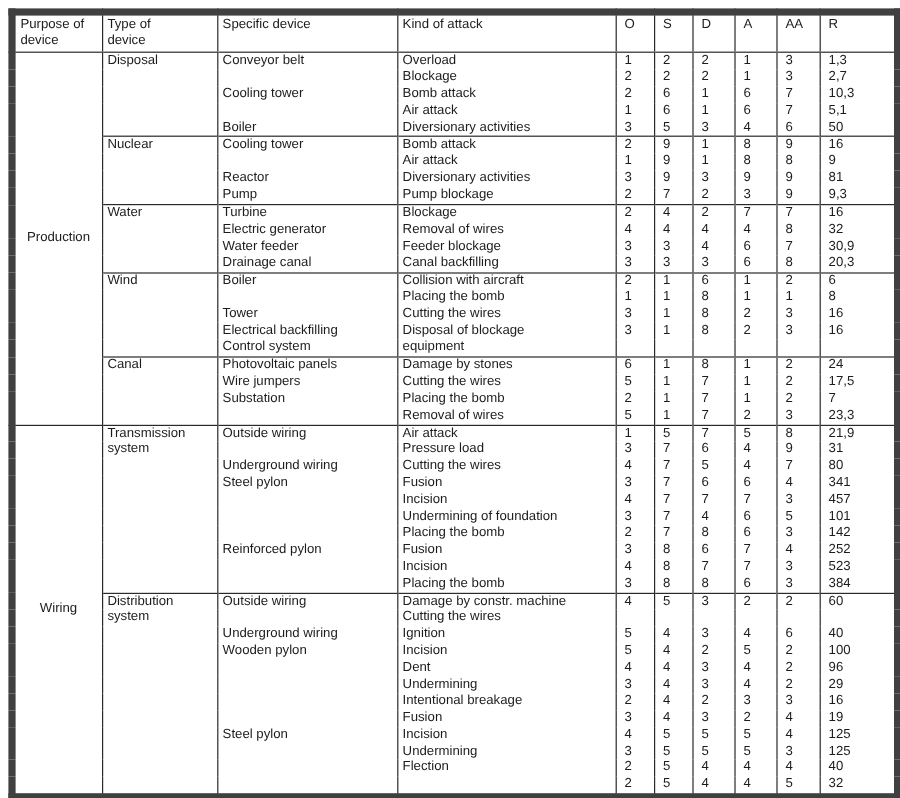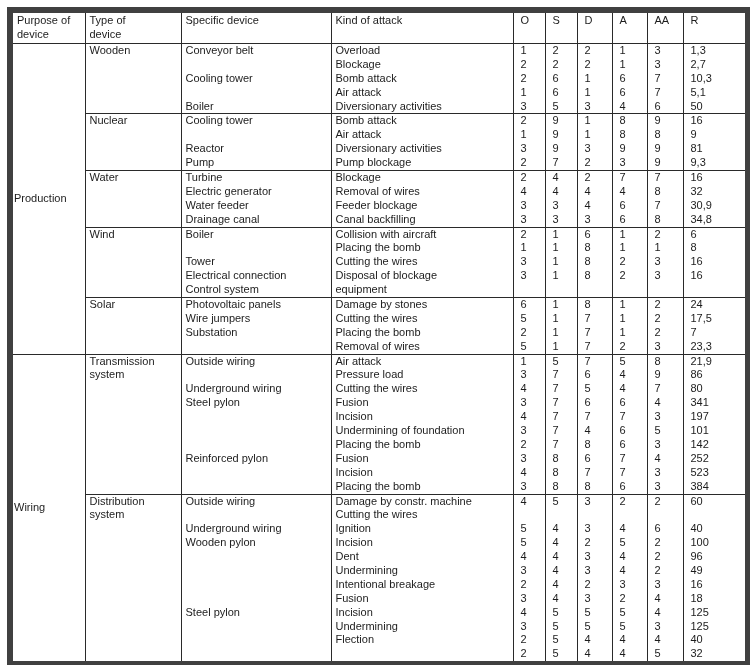--- a/index.html
+++ b/index.html
@@ -35,21 +35,21 @@
   thead th {
     border-bottom: 1px solid #2a2a2a;
     height: 29px;
     padding-top: 1px;
   }
   thead th .narrow60 { display: inline-block; width: 60px; }
   thead th .narrow52 { display: inline-block; width: 52px; }
   tbody td { height: 13.9px; }
   td.purpose {
     vertical-align: middle;
-    text-align: left;
+    text-align: center;
     padding: 0 1px;
   }
   td.val, th.val { padding-left: 7px; }
   .t-top { border-top: 1px solid #2a2a2a; }
 </style>
 </head>
 <body>
 
 <div class="wrap">
   <table>
@@ -75,21 +75,21 @@
         <th class="val">S</th>
         <th class="val">D</th>
         <th class="val">A</th>
         <th class="val">AA</th>
         <th class="val">R</th>
       </tr>
     </thead>
     <tbody id="tbody">
         <tr>
           <td class="purpose t-top" rowspan="22">Production</td>
-          <td class="t-top" rowspan="5">Wooden</td>
+          <td class="t-top" rowspan="5">Disposal</td>
           <td class="t-top">Conveyor belt</td>
           <td class="t-top">Overload</td>
           <td class="val t-top">1</td>
           <td class="val t-top">2</td>
           <td class="val t-top">2</td>
           <td class="val t-top">1</td>
           <td class="val t-top">3</td>
           <td class="val t-top">1,3</td>
         </tr>
         <tr>
@@ -205,21 +205,21 @@
           <td class="val">30,9</td>
         </tr>
         <tr>
           <td>Drainage canal</td>
           <td>Canal backfilling</td>
           <td class="val">3</td>
           <td class="val">3</td>
           <td class="val">3</td>
           <td class="val">6</td>
           <td class="val">8</td>
-          <td class="val">34,8</td>
+          <td class="val">20,3</td>
         </tr>
         <tr>
           <td class="t-top" rowspan="5">Wind</td>
           <td class="t-top">Boiler</td>
           <td class="t-top">Collision with aircraft</td>
           <td class="val t-top">2</td>
           <td class="val t-top">1</td>
           <td class="val t-top">6</td>
           <td class="val t-top">1</td>
           <td class="val t-top">2</td>
@@ -239,41 +239,41 @@
           <td>Tower</td>
           <td>Cutting the wires</td>
           <td class="val">3</td>
           <td class="val">1</td>
           <td class="val">8</td>
           <td class="val">2</td>
           <td class="val">3</td>
           <td class="val">16</td>
         </tr>
         <tr>
-          <td>Electrical connection</td>
+          <td>Electrical backfilling</td>
           <td>Disposal of blockage</td>
           <td class="val">3</td>
           <td class="val">1</td>
           <td class="val">8</td>
           <td class="val">2</td>
           <td class="val">3</td>
           <td class="val">16</td>
         </tr>
         <tr>
           <td>Control system</td>
           <td>equipment</td>
           <td class="val"></td>
           <td class="val"></td>
           <td class="val"></td>
           <td class="val"></td>
           <td class="val"></td>
           <td class="val"></td>
         </tr>
         <tr>
-          <td class="t-top" rowspan="4">Solar</td>
+          <td class="t-top" rowspan="4">Canal</td>
           <td class="t-top">Photovoltaic panels</td>
           <td class="t-top">Damage by stones</td>
           <td class="val t-top">6</td>
           <td class="val t-top">1</td>
           <td class="val t-top">8</td>
           <td class="val t-top">1</td>
           <td class="val t-top">2</td>
           <td class="val t-top">24</td>
         </tr>
         <tr>
@@ -319,21 +319,21 @@
           <td class="val t-top">21,9</td>
         </tr>
         <tr>
           <td></td>
           <td>Pressure load</td>
           <td class="val">3</td>
           <td class="val">7</td>
           <td class="val">6</td>
           <td class="val">4</td>
           <td class="val">9</td>
-          <td class="val">86</td>
+          <td class="val">31</td>
         </tr>
         <tr>
           <td>Underground wiring</td>
           <td>Cutting the wires</td>
           <td class="val">4</td>
           <td class="val">7</td>
           <td class="val">5</td>
           <td class="val">4</td>
           <td class="val">7</td>
           <td class="val">80</td>
@@ -349,21 +349,21 @@
           <td class="val">341</td>
         </tr>
         <tr>
           <td></td>
           <td>Incision</td>
           <td class="val">4</td>
           <td class="val">7</td>
           <td class="val">7</td>
           <td class="val">7</td>
           <td class="val">3</td>
-          <td class="val">197</td>
+          <td class="val">457</td>
         </tr>
         <tr>
           <td></td>
           <td>Undermining of foundation</td>
           <td class="val">3</td>
           <td class="val">7</td>
           <td class="val">4</td>
           <td class="val">6</td>
           <td class="val">5</td>
           <td class="val">101</td>
@@ -460,41 +460,41 @@
           <td class="val">96</td>
         </tr>
         <tr>
           <td></td>
           <td>Undermining</td>
           <td class="val">3</td>
           <td class="val">4</td>
           <td class="val">3</td>
           <td class="val">4</td>
           <td class="val">2</td>
-          <td class="val">49</td>
+          <td class="val">29</td>
         </tr>
         <tr>
           <td></td>
           <td>Intentional breakage</td>
           <td class="val">2</td>
           <td class="val">4</td>
           <td class="val">2</td>
           <td class="val">3</td>
           <td class="val">3</td>
           <td class="val">16</td>
         </tr>
         <tr>
           <td></td>
           <td>Fusion</td>
           <td class="val">3</td>
           <td class="val">4</td>
           <td class="val">3</td>
           <td class="val">2</td>
           <td class="val">4</td>
-          <td class="val">18</td>
+          <td class="val">19</td>
         </tr>
         <tr>
           <td>Steel pylon</td>
           <td>Incision</td>
           <td class="val">4</td>
           <td class="val">5</td>
           <td class="val">5</td>
           <td class="val">5</td>
           <td class="val">4</td>
           <td class="val">125</td>

